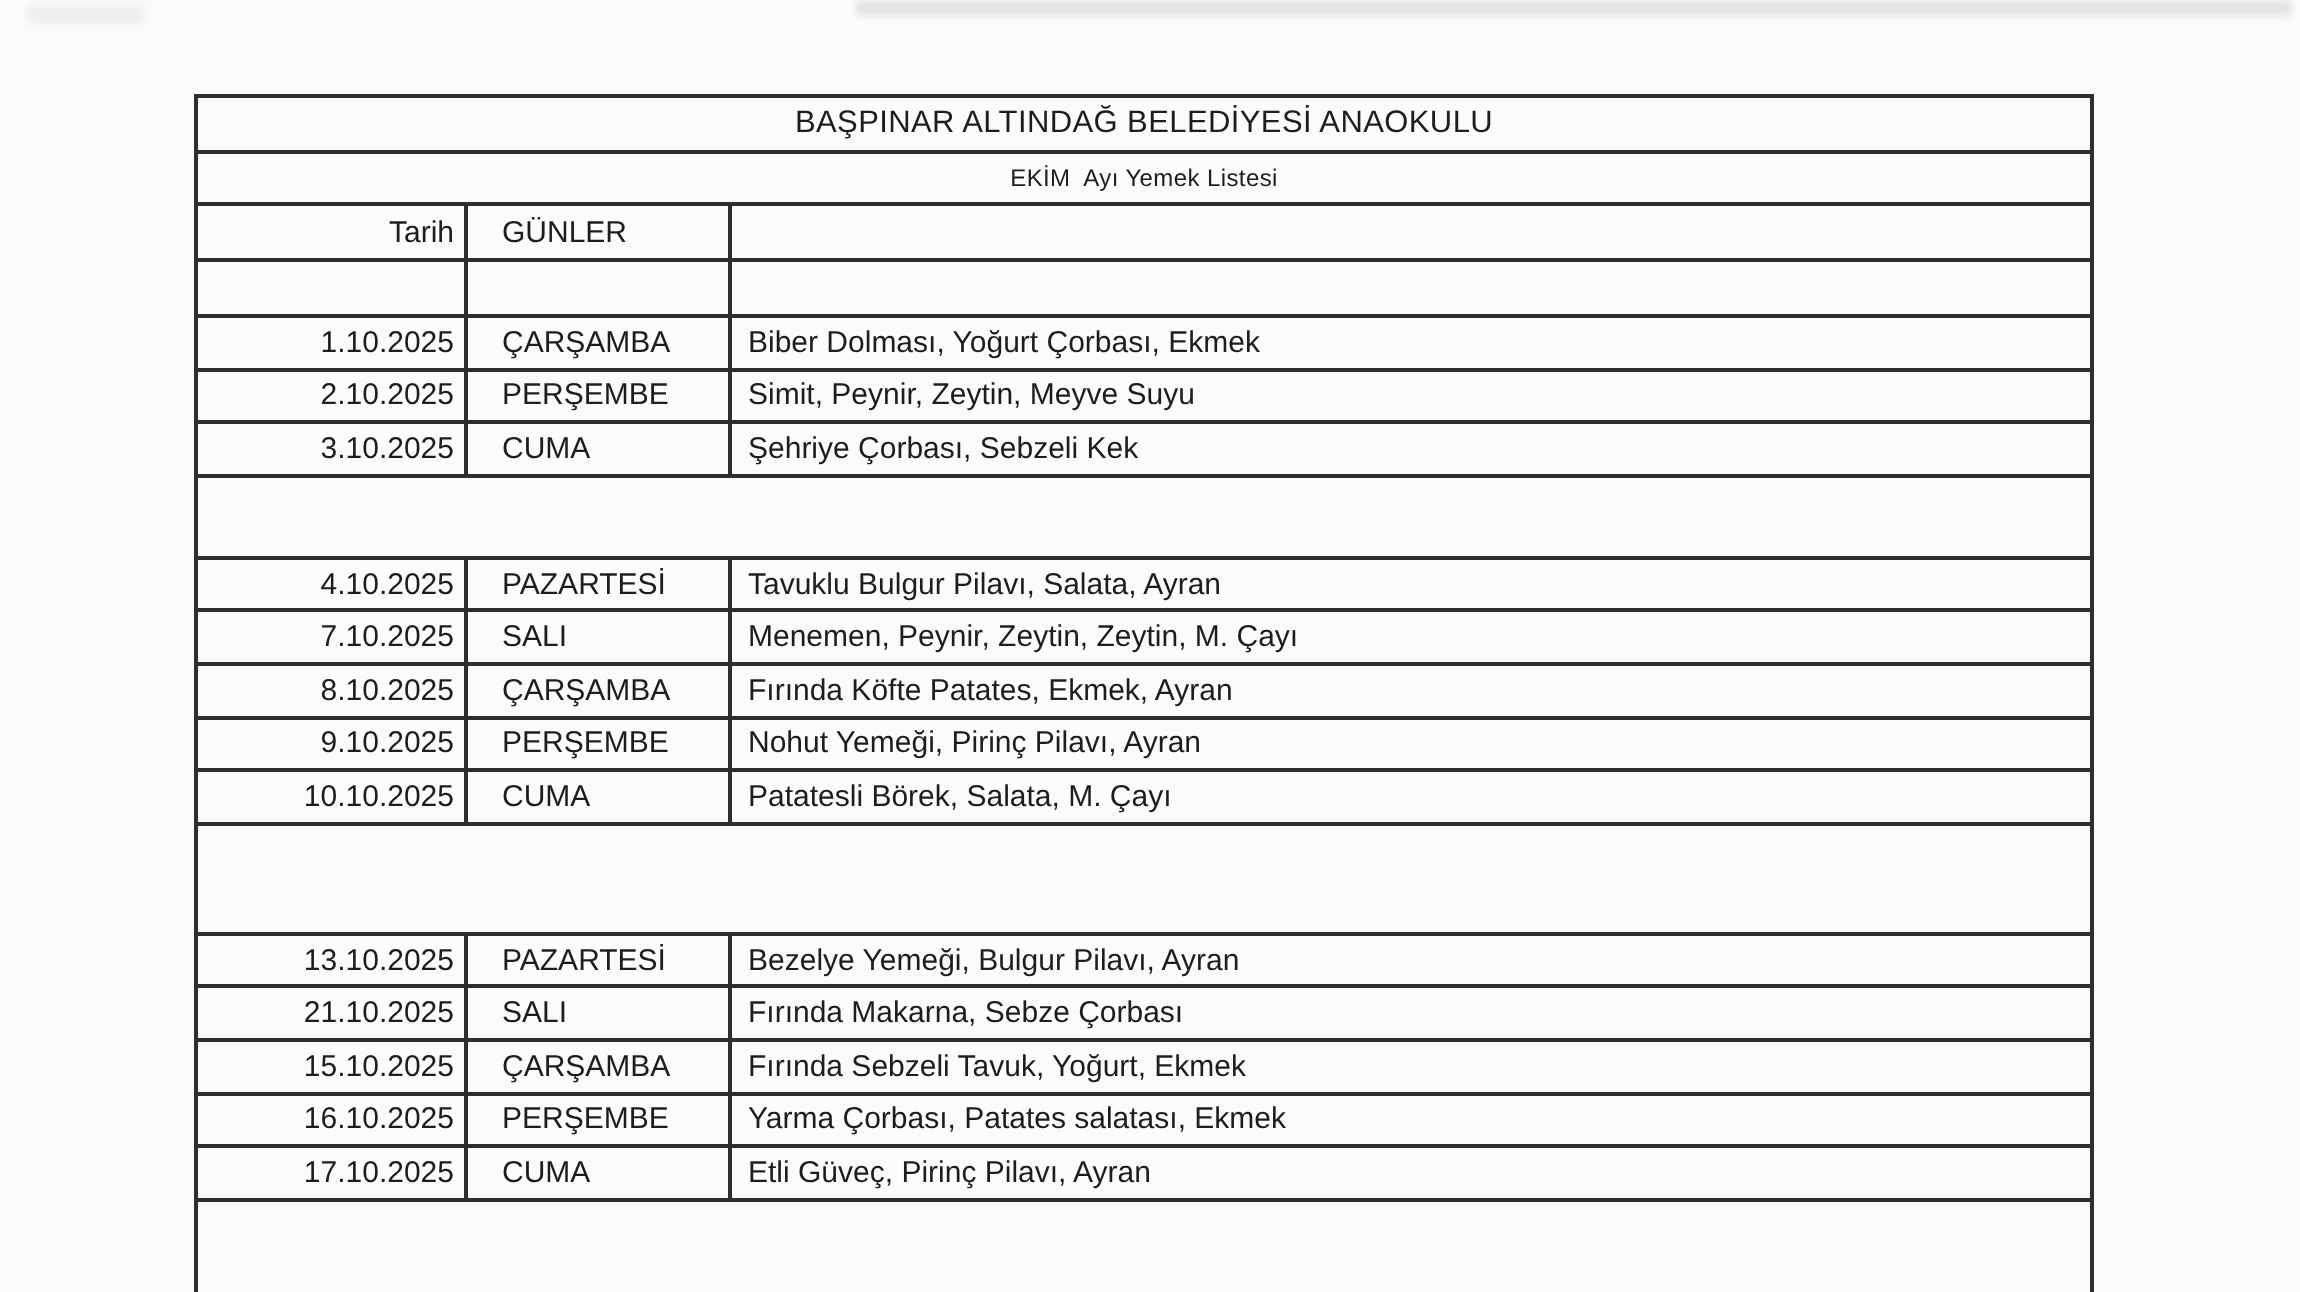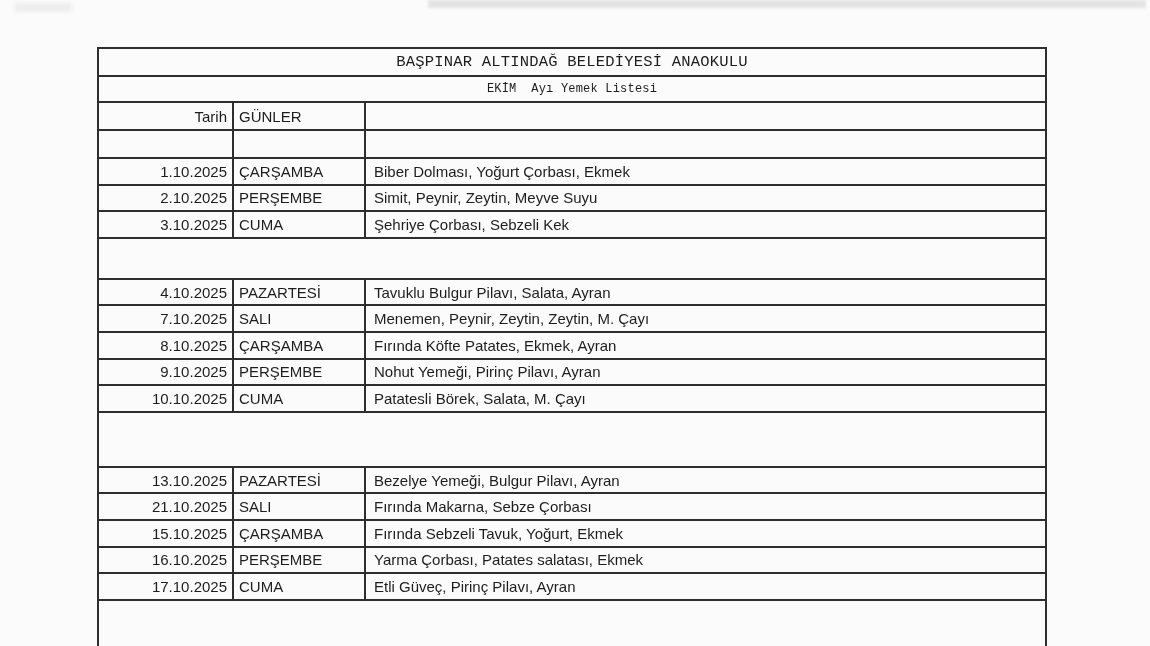--- a/index.html
+++ b/index.html
@@ -44,26 +44,26 @@
   .row-title{height:28px;}
   .row-subtitle{height:26px;}
   .row-header{height:28px;}
   .row-empty{height:28px;}
   .data-row{height:26.6px;}
   .sep-0{height:41px;}
   .sep-1{height:55px;}
   .sep-2{height:45px;border-bottom:none;}
   .center-cell{
     flex:1;display:flex;align-items:center;justify-content:center;
-    font-size:15.5px;letter-spacing:0.2px;font-family:Liberation Mono, monospace;
+    font-size:15.5px;letter-spacing:0.2px;
   }
   .row-subtitle .center-cell{font-size:12px;white-space:pre;}
   .cell{display:flex;align-items:center;font-size:15px;overflow:hidden;white-space:nowrap;}
   .c-date{width:135px;border-right:2px solid var(--border);justify-content:flex-end;padding-right:5px;}
-  .c-day{width:132px;border-right:2px solid var(--border);padding-left:5px;}
+  .c-day{width:132px;border-right:2px solid var(--border);padding-left:17px;}
   .c-menu{flex:1;padding-left:8px;}
 </style>
 </head>
 <body>
 
 <div class="scan-streak-top"></div>
 <div class="scan-smudge-left"></div>
 <div class="scan-speck"></div>
 
 <div class="doc-table">

